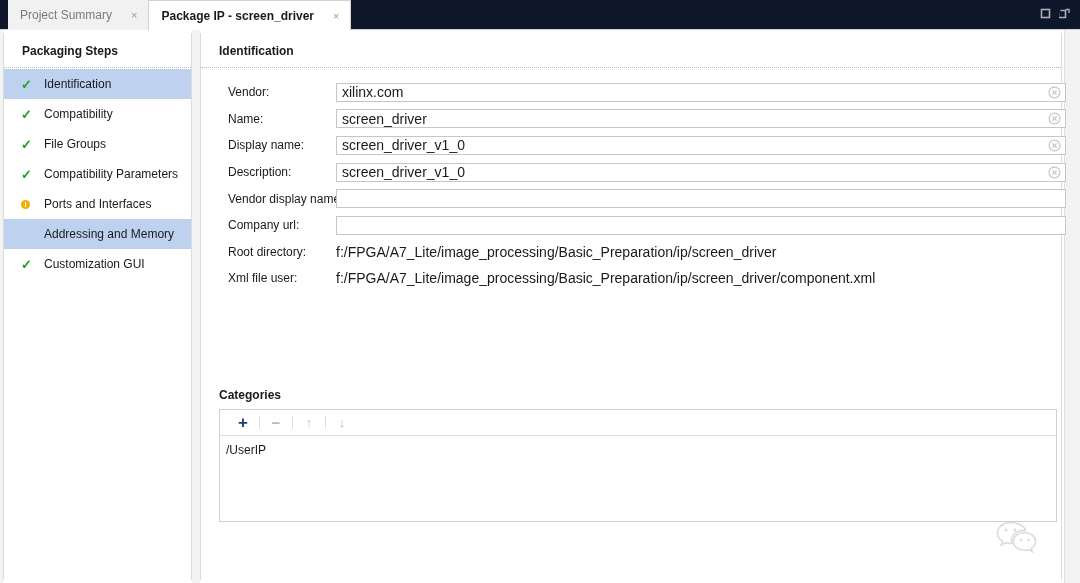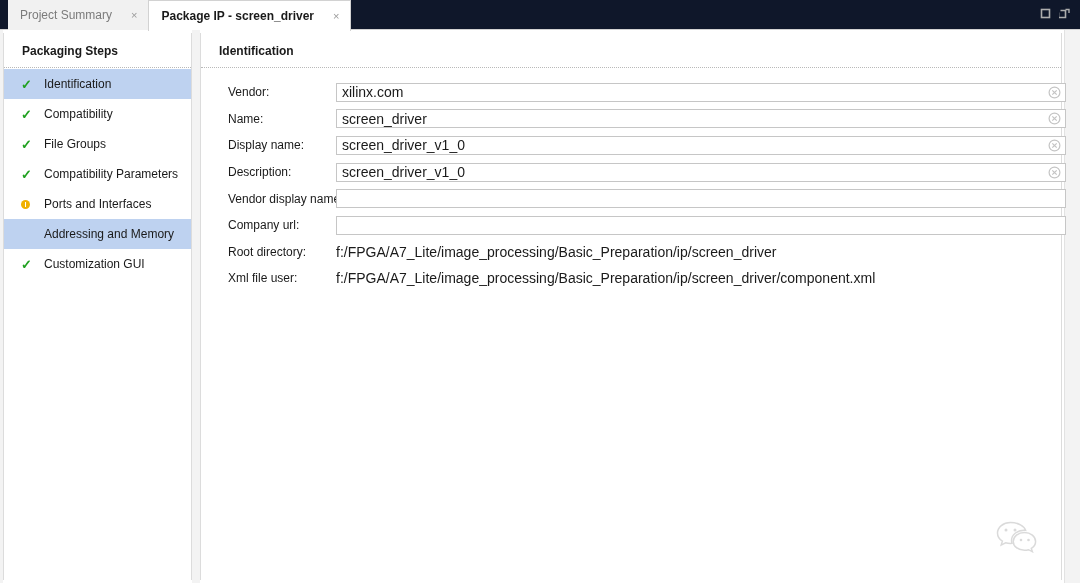--- a/index.html
+++ b/index.html
@@ -506,20 +506,37 @@
             <span class="static-val">f:/FPGA/A7_Lite/image_processing/Basic_Preparation/ip/screen_driver</span>
           </div>
 
           <div class="row">
             <span class="lbl">Xml file user:</span>
             <span class="static-val">f:/FPGA/A7_Lite/image_processing/Basic_Preparation/ip/screen_driver/component.xml</span>
           </div>
 
         </div>
 
+        <div class="cats">
+          <div class="cats-title">Categories</div>
+          <div class="cats-box">
+            <div class="cats-toolbar">
+              <span class="tb-btn tb-add">+</span>
+              <span class="tb-sep"></span>
+              <span class="tb-btn tb-rm">−</span>
+              <span class="tb-sep"></span>
+              <span class="tb-btn tb-arrow">↑</span>
+              <span class="tb-sep"></span>
+              <span class="tb-btn tb-arrow">↓</span>
+            </div>
+            <div class="cats-list">
+              <div class="cat-item">/UserIP</div>
+            </div>
+          </div>
+        </div>
 
         <div class="watermark">
           <span>
             <svg width="44" height="34" viewBox="0 0 44 34">
               <path d="M15.5 3.5 C8.2 3.5 2.5 8.2 2.5 14 c0 3.3 1.9 6.3 4.9 8.2 l-1.2 3.9 4.4-2.3 c1.5 .4 3.1 .6 4.9 .6 .5 0 1 0 1.5-.1 -.3-.9-.5-1.8-.5-2.8 0-5.7 5.6-10.3 12.6-10.3 .5 0 1 0 1.5 .1 C29.4 7.1 23.1 3.5 15.5 3.5 z" fill="none" stroke="#a8a8a8" stroke-width="1.5"></path>
               <circle cx="11" cy="11" r="1.5" fill="#a8a8a8"></circle>
               <circle cx="20" cy="11" r="1.5" fill="#a8a8a8"></circle>
               <path d="M29.5 13.5 C23.2 13.5 18.2 17.5 18.2 22.4 c0 4.9 5 8.9 11.3 8.9 1.4 0 2.8-.2 4-.6 l3.9 2 -1.1-3.3 c2.6-1.6 4.3-4.1 4.3-7 0-4.9-5-8.9-11.1-8.9 z" fill="none" stroke="#a8a8a8" stroke-width="1.5"></path>
               <circle cx="26" cy="21" r="1.3" fill="#a8a8a8"></circle>
               <circle cx="33.5" cy="21" r="1.3" fill="#a8a8a8"></circle>

